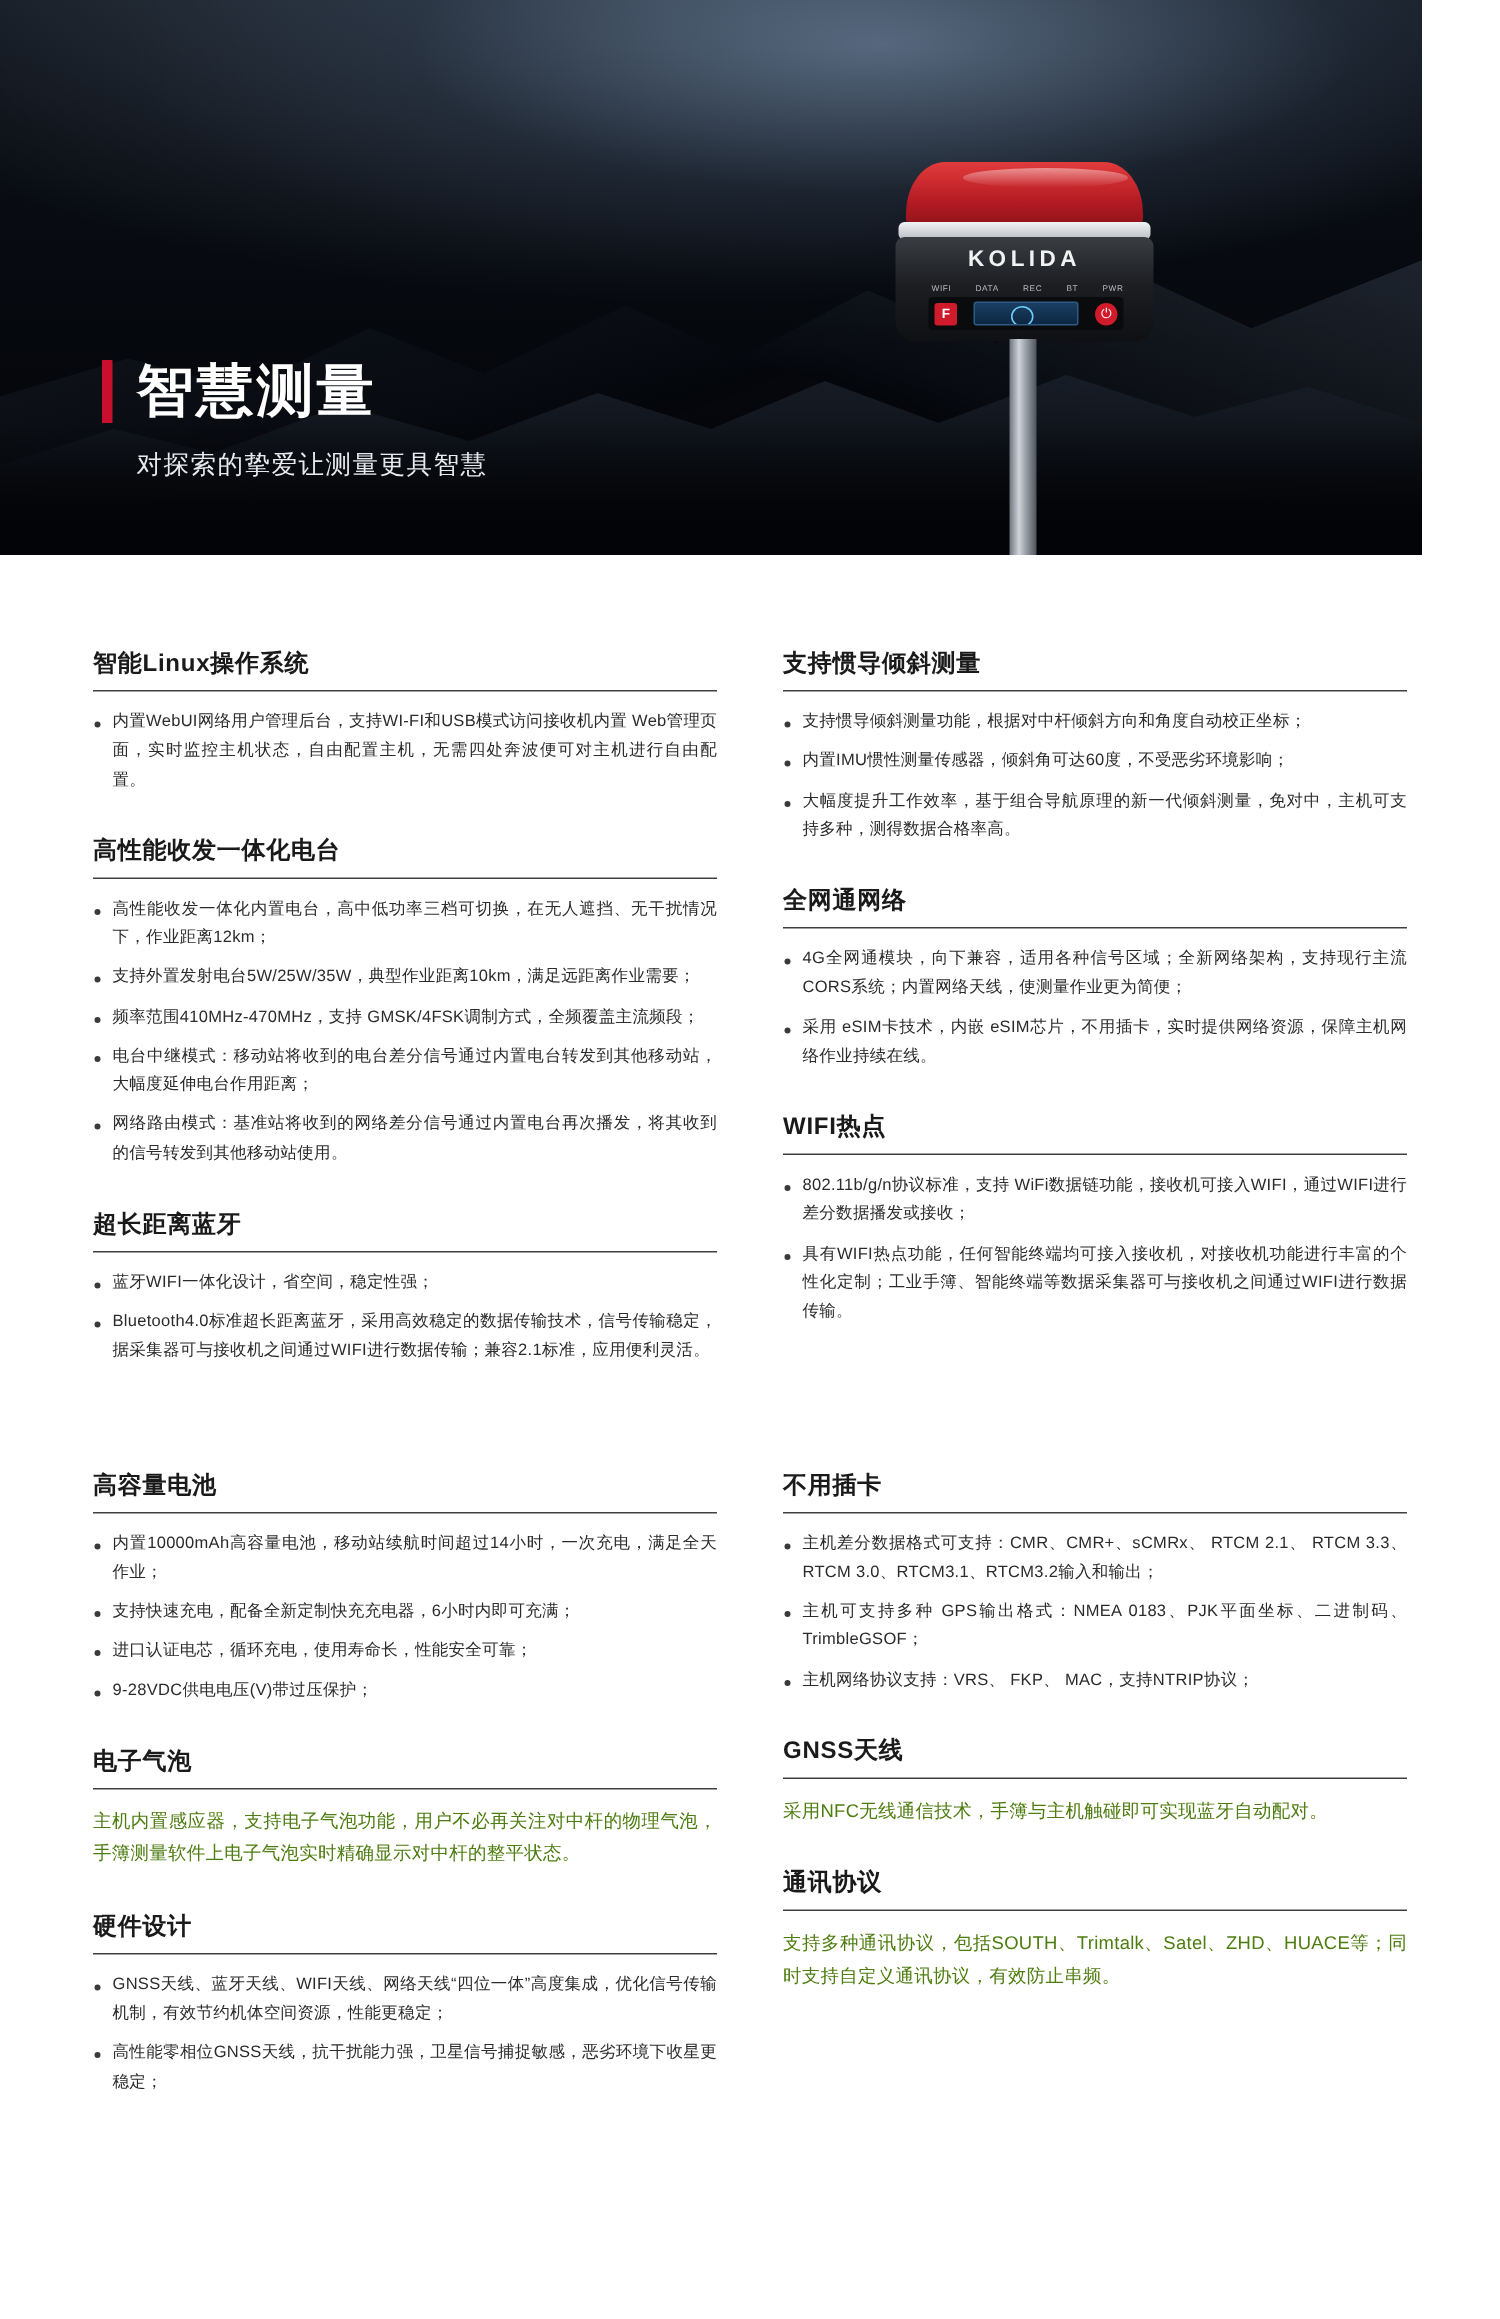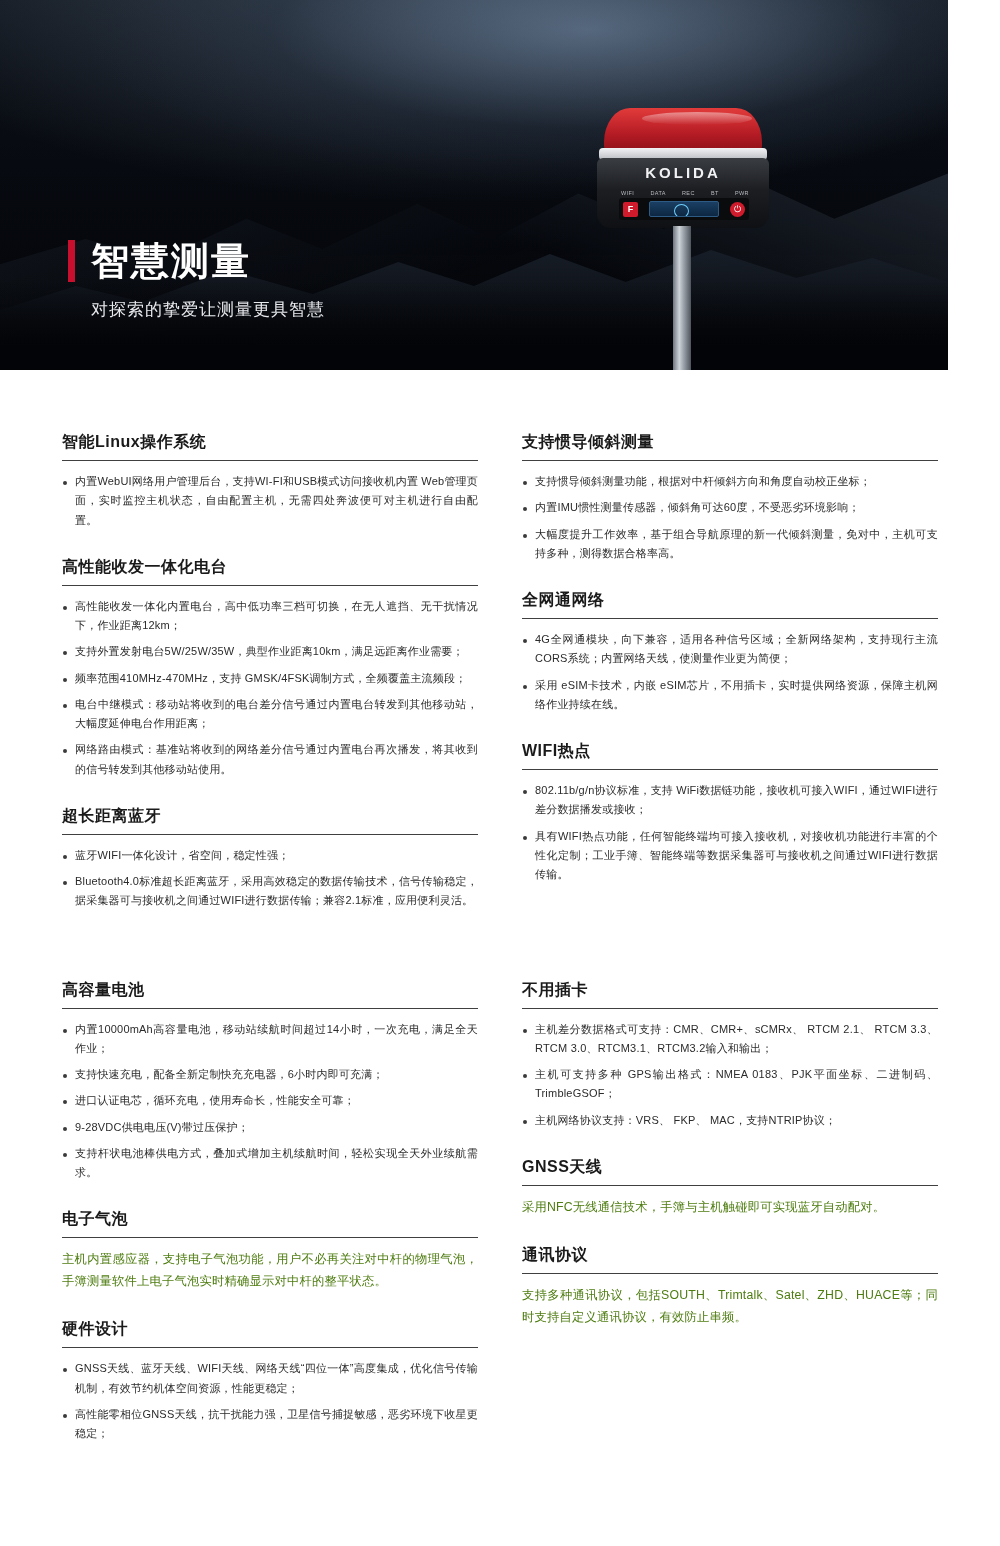--- a/index.html
+++ b/index.html
@@ -282,21 +282,20 @@
   <div class="block-gap"></div>
   <div class="cols">
     <div class="col" id="col-left-bottom">
         <div class="sec">
           <div class="sec-title">高容量电池</div>
           <ul class="bullets">
             <li>内置10000mAh高容量电池，移动站续航时间超过14小时，一次充电，满足全天作业；</li>
             <li>支持快速充电，配备全新定制快充充电器，6小时内即可充满；</li>
             <li>进口认证电芯，循环充电，使用寿命长，性能安全可靠；</li>
             <li>9-28VDC供电电压(V)带过压保护；</li>
-            <li>支持杆状电池棒供电方式，叠加式增加主机续航时间，轻松实现全天外业续航需求。</li>
           </ul>
         </div>
         <div class="sec">
           <div class="sec-title">电子气泡</div>
           <p class="para">主机内置感应器，支持电子气泡功能，用户不必再关注对中杆的物理气泡，手簿测量软件上电子气泡实时精确显示对中杆的整平状态。</p>
         </div>
         <div class="sec">
           <div class="sec-title">硬件设计</div>
           <ul class="bullets">
             <li>GNSS天线、蓝牙天线、WIFI天线、网络天线“四位一体”高度集成，优化信号传输机制，有效节约机体空间资源，性能更稳定；</li>

